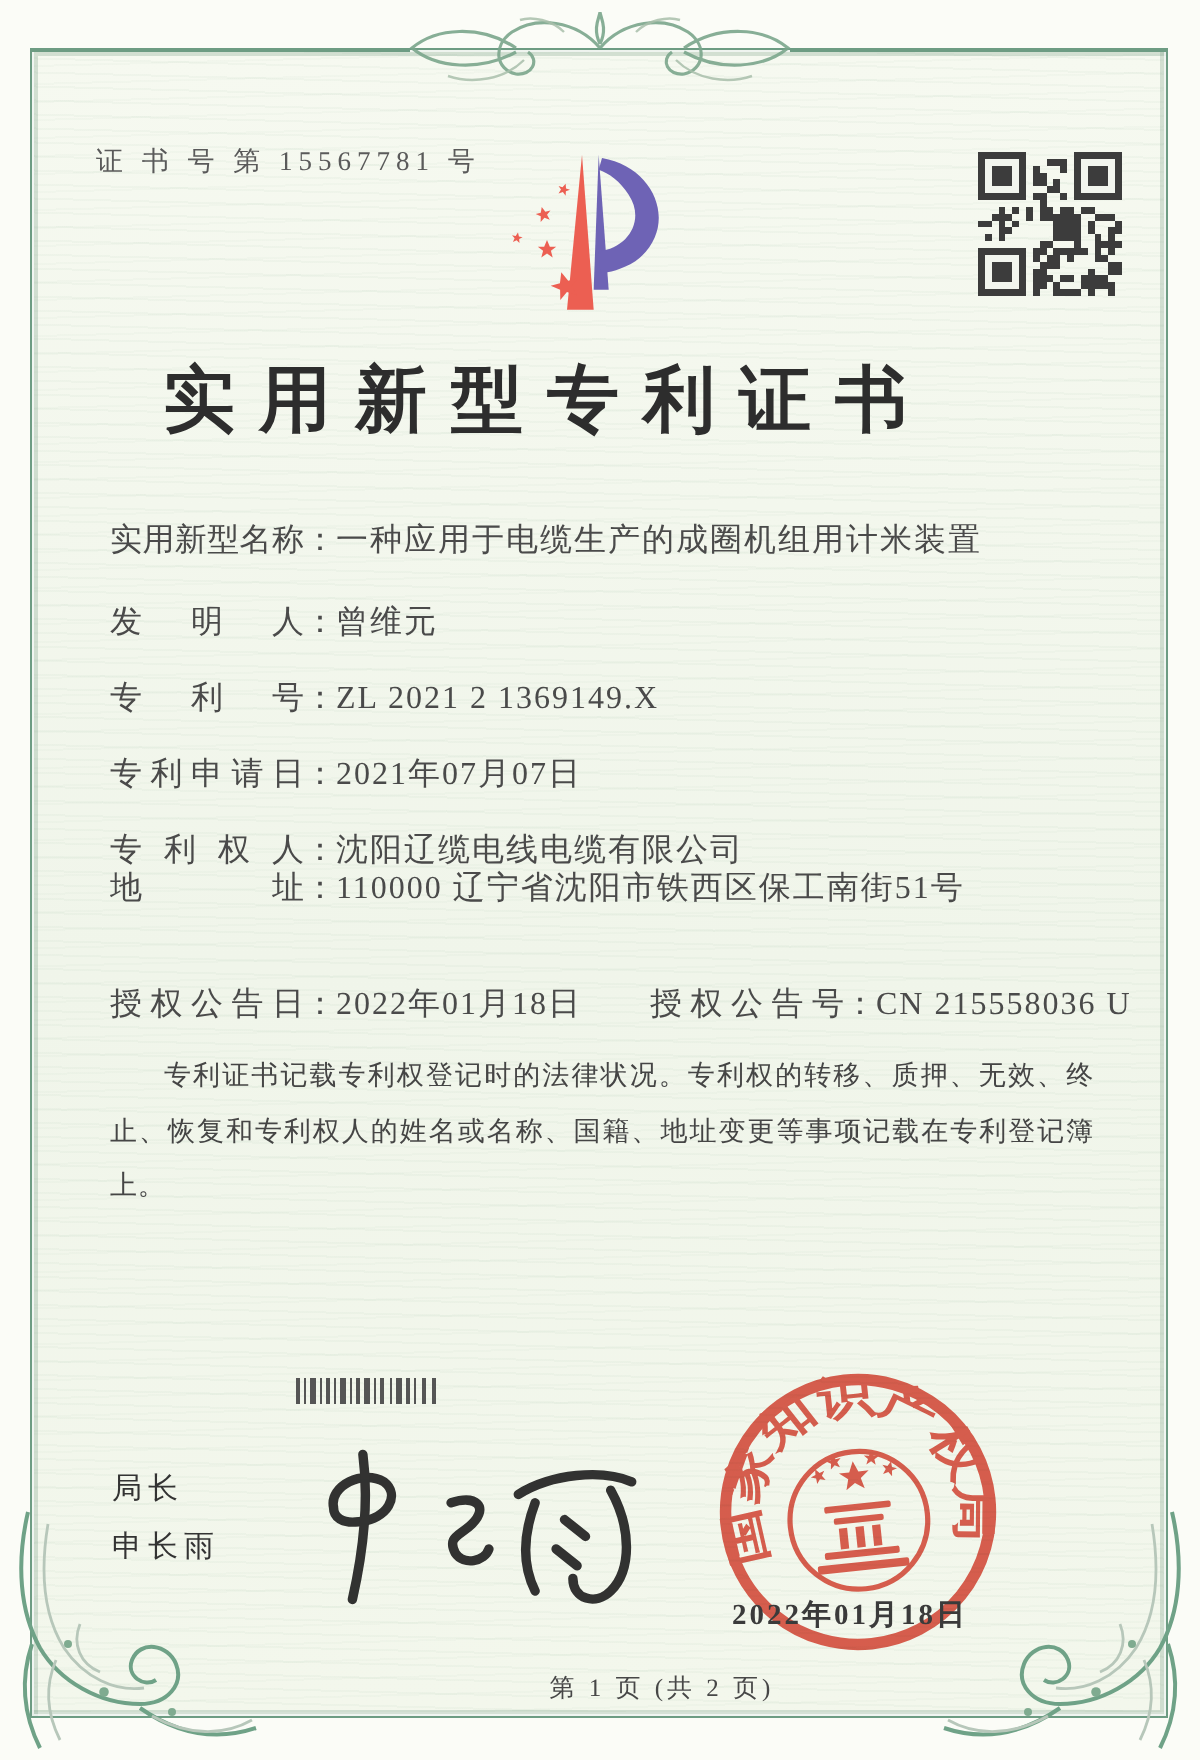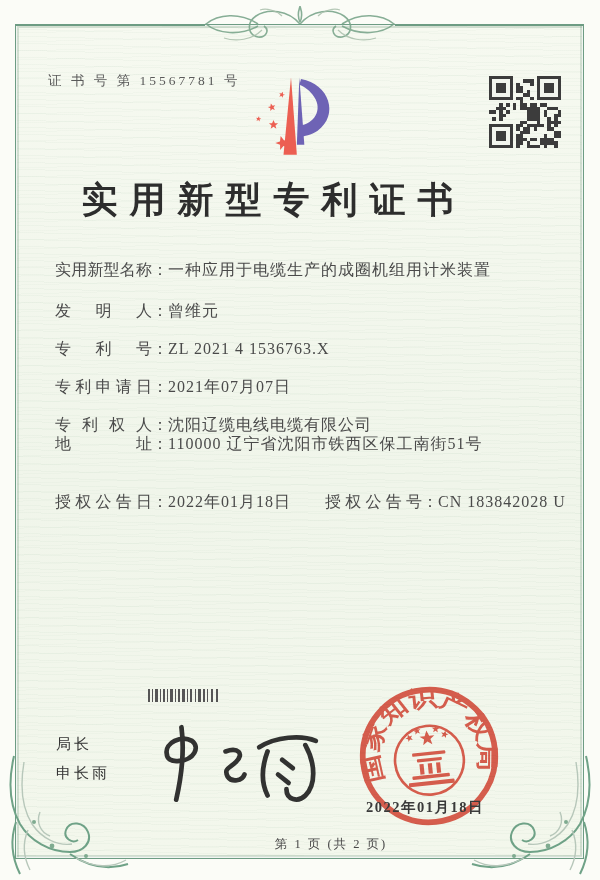--- a/index.html
+++ b/index.html
@@ -265,36 +265,37 @@
 
 <div class="title">实用新型专利证书</div>
 
 <div class="frow" style="top:260px">
   <span class="flabel">实用新型名称</span><span>：</span><span class="fval">一种应用于电缆生产的成圈机组用计米装置</span>
 </div>
 <div class="frow" style="top:301px">
   <span class="flabel">发明人</span><span>：</span><span class="fval">曾维元</span>
 </div>
 <div class="frow" style="top:339px">
-  <span class="flabel">专利号</span><span>：</span><span class="fval">ZL 2021 4 1536763.X</span>
+  <span class="flabel">专利号</span><span>：</span><span class="fval">ZL 2021 2 1369149.X</span>
 </div>
 <div class="frow" style="top:377px">
   <span class="flabel">专利申请日</span><span>：</span><span class="fval">2021年07月07日</span>
 </div>
 <div class="frow" style="top:415px">
   <span class="flabel">专利权人</span><span>：</span><span class="fval">沈阳辽缆电线电缆有限公司</span>
 </div>
 <div class="frow" style="top:434px">
   <span class="flabel">地址</span><span>：</span><span class="fval">110000 辽宁省沈阳市铁西区保工南街51号</span>
 </div>
 <div class="frow" style="top:492px">
-  <span class="flabel">授权公告日</span><span>：</span><span class="fval">2022年01月18日</span><span class="grant-group2"><span class="flabel">授权公告号</span><span>：</span><span class="fval">CN 183842028 U</span></span>
+  <span class="flabel">授权公告日</span><span>：</span><span class="fval">2022年01月18日</span><span class="grant-group2"><span class="flabel">授权公告号</span><span>：</span><span class="fval">CN 215558036 U</span></span>
 </div>
 
 <div class="paras">
+  <p>专利证书记载专利权登记时的法律状况。专利权的转移、质押、无效、终止、恢复和专利权人的姓名或名称、国籍、地址变更等事项记载在专利登记簿上。</p>
 </div>
 
 <svg class="barcode" viewBox="0 0 72 13" preserveAspectRatio="none">
   <g fill="#555">
     <rect x="0" width="2" height="13"></rect>
       <rect x="4" width="1" height="13"></rect>
       <rect x="7" width="3" height="13"></rect>
     <rect x="12" width="1" height="13"></rect>
       <rect x="15" width="2" height="13"></rect>
       <rect x="19" width="1" height="13"></rect>

